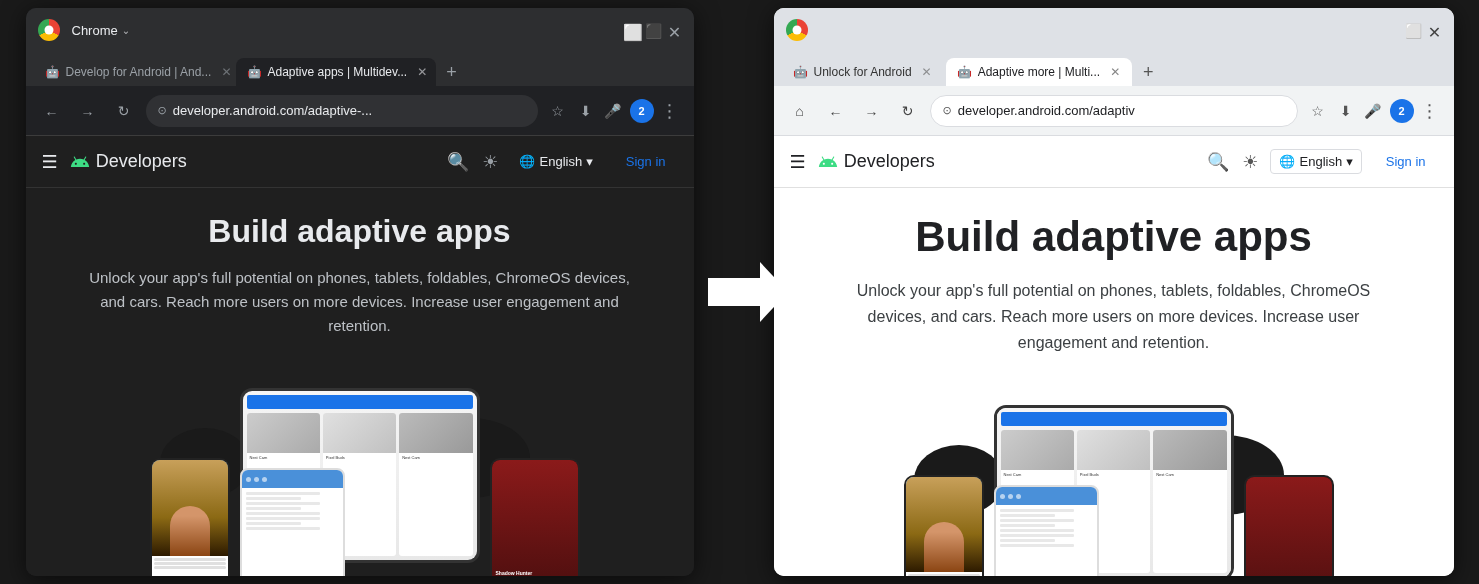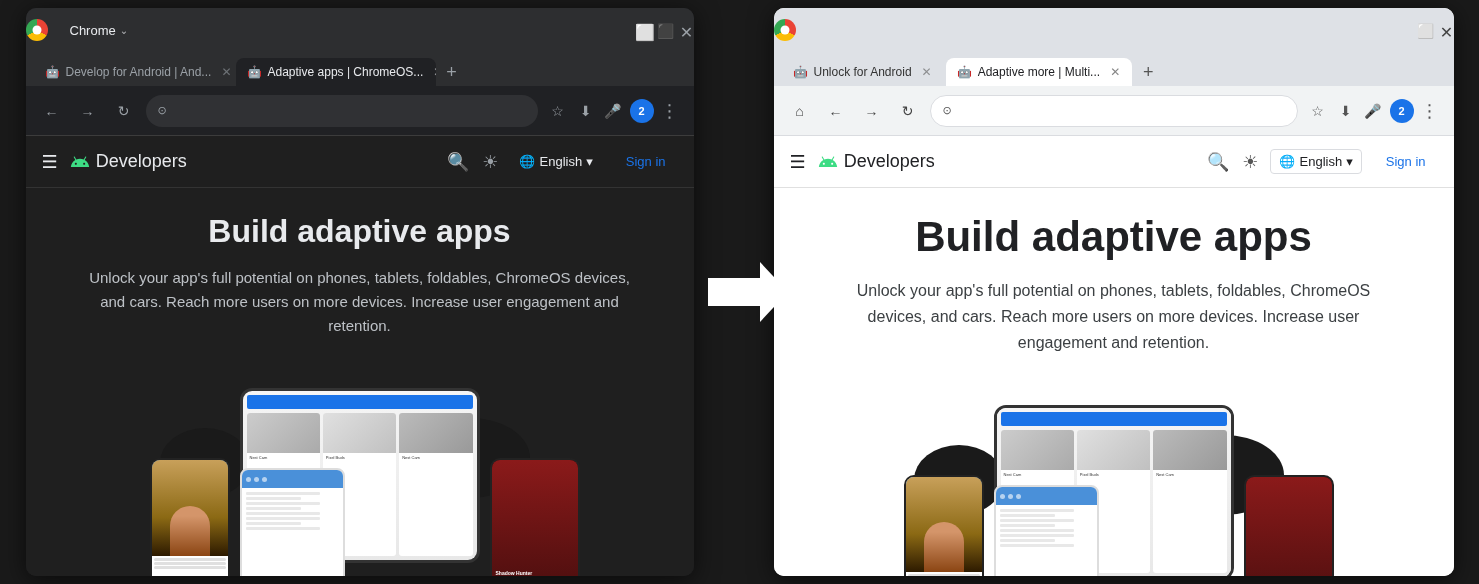--- a/index.html
+++ b/index.html
@@ -33,23 +33,23 @@
     .browser-window.light {
       background: #ffffff;
       width: 680px;
       height: 568px;
     }
 
     
     .title-bar {
       display: flex;
       align-items: center;
-      padding: 0 0;
+      padding: 0 12px;
       height: 44px;
-      gap: 22px;
+      gap: 12px;
       flex-shrink: 0;
     }
 
     .dark .title-bar {
       background: #2d2e30;
     }
 
     .light .title-bar {
       background: #dee1e6;
     }
@@ -697,32 +697,33 @@
   </div>
 
   <div class="tab-strip">
     <div class="tab inactive">
       <span class="tab-favicon">🤖</span>
       <span style="font-size:12px">Develop for Android | And...</span>
       <span class="tab-close">✕</span>
     </div>
     <div class="tab active">
       <span class="tab-favicon">🤖</span>
-      <span style="font-size:12px">Adaptive apps | ChromeOS...</span>
+      <span style="font-size:12px">Adaptive apps | Multidev...</span>
       <span class="tab-close">✕</span>
     </div>
     <div class="tab-new">+</div>
   </div>
 
   <div class="address-bar">
     <button class="nav-btn">←</button>
     <button class="nav-btn">→</button>
     <button class="nav-btn">↻</button>
     <div class="address-input-container">
       <span class="address-lock">⊙</span>
+      <span class="address-text">developer.android.com/adaptive-...</span>
     </div>
     <div class="address-actions">
       <div class="addr-icon">☆</div>
       <div class="addr-icon">⬇</div>
       <div class="addr-icon">🎤</div>
       <div class="profile-icon">2</div>
       <div class="addr-icon menu-dots">⋮</div>
     </div>
   </div>
 
@@ -853,20 +854,21 @@
     <div class="tab-new" style="color:#555;">+</div>
   </div>
 
   <div class="address-bar" style="background:#f1f3f4;">
     <button class="nav-btn" style="color:#444;">⌂</button>
     <button class="nav-btn" style="color:#444;">←</button>
     <button class="nav-btn" style="color:#444;">→</button>
     <button class="nav-btn" style="color:#444;">↻</button>
     <div class="address-input-container" style="background:#fff; border:1px solid #dadce0;">
       <span class="address-lock" style="color:#555;">⊙</span>
+      <span class="address-text" style="color:#202124;">developer.android.com/adaptiv</span>
     </div>
     <div class="address-actions">
       <div class="addr-icon" style="color:#555;">☆</div>
       <div class="addr-icon" style="color:#555;">⬇</div>
       <div class="addr-icon" style="color:#555;">🎤</div>
       <div class="profile-icon">2</div>
       <div class="addr-icon menu-dots" style="color:#555;">⋮</div>
     </div>
   </div>
 

